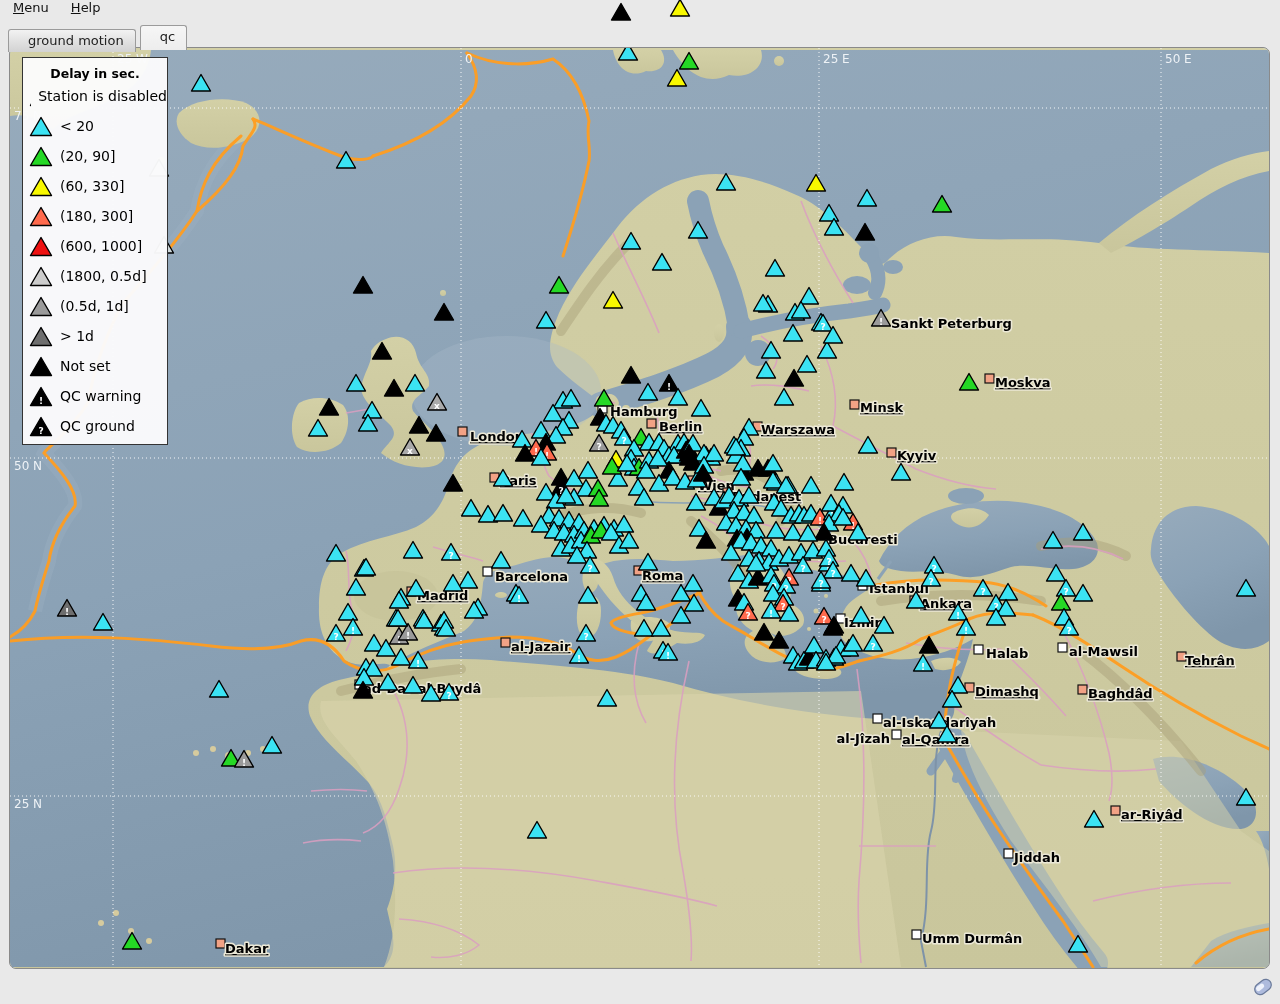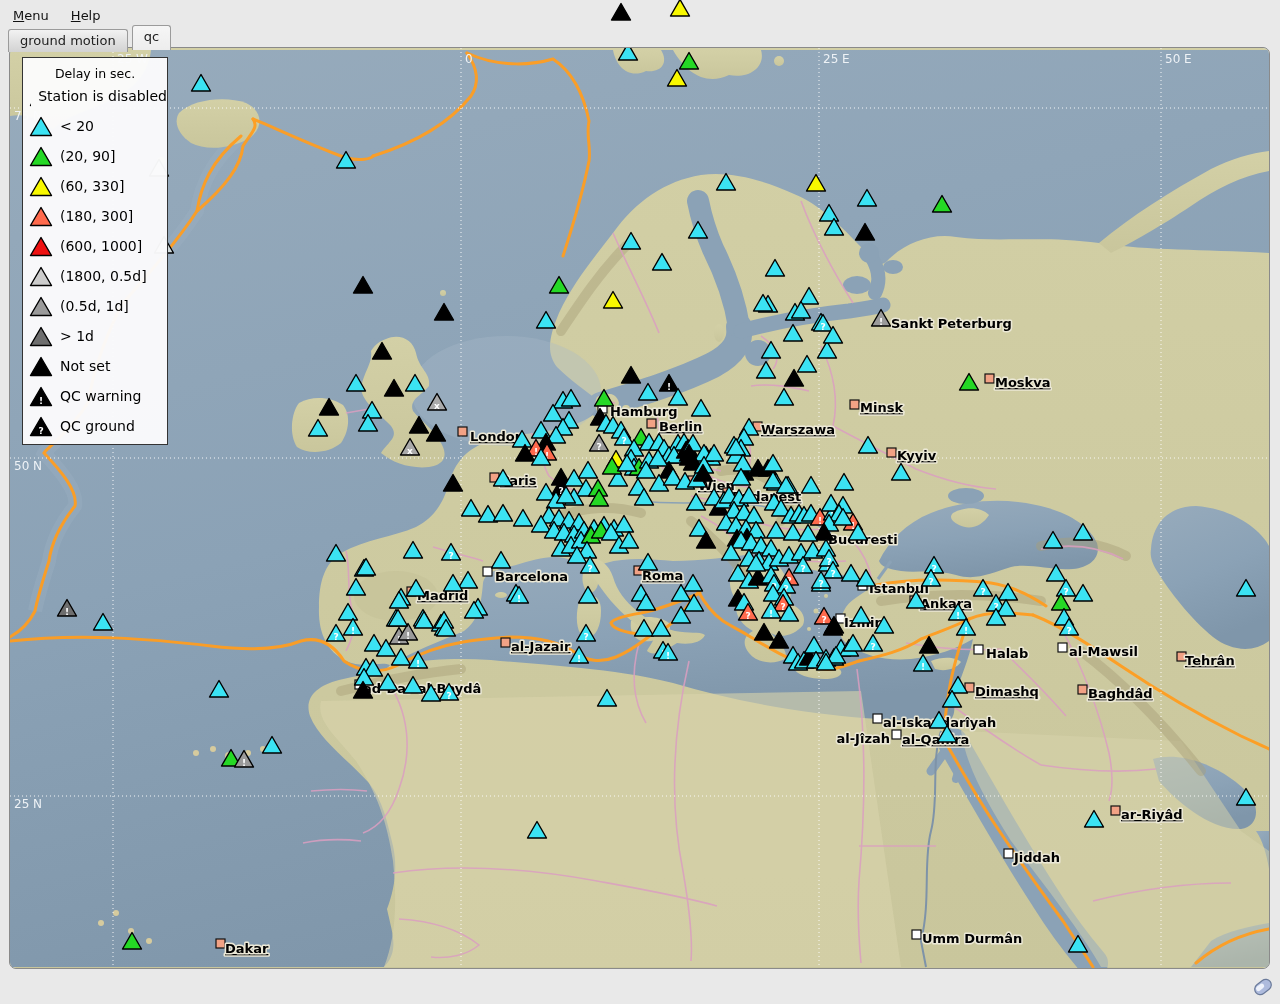--- a/index.html
+++ b/index.html
@@ -1,42 +1,42 @@
 <!DOCTYPE html>
 <html><head>
 <meta charset="utf-8">
 <style>
   html,body{margin:0;padding:0}
   body{width:1280px;height:1004px;position:relative;overflow:hidden;
        background:#e9e9e9;font-family:"DejaVu Sans",sans-serif;}
   
   .menubar{position:absolute;top:0;left:0;right:0;height:24px;background:#e9e9e9;
            font-size:13px;color:#111;padding-left:4px;z-index:2}
-  .menu-item{display:inline-block;padding:8px 9px;cursor:default}
+  .menu-item{display:inline-block;padding:0 9px;cursor:default}
   .accel{text-decoration:underline}
   
   .tabbar{position:absolute;top:25px;left:8px;z-index:3;height:22px}
-  .tab{display:inline-block;vertical-align:bottom;padding:3px 11px 4px 11px;
+  .tab{display:inline-block;vertical-align:bottom;padding:3px 11px 4px 19px;
        border:1px solid #9b9b9b;border-bottom:none;border-radius:3px 3px 0 0;
        background:linear-gradient(#f2f2f2,#d2d2d2);margin-right:-1px;font-size:13px;
        color:#222;position:relative;top:2px}
   .tab.active{background:linear-gradient(#f6f6f6,#ededed);top:0;padding-bottom:6px;z-index:2}
   
   .map{position:absolute;left:9px;top:47px;width:1259px;height:920px;
        border:1px solid #8a8a8a;border-radius:7px;overflow:hidden;background:#8ba2b6;
        box-shadow:inset 0 0 0 2px #fbfbfb;z-index:1}
   svg{display:block}
   .city{font:bold 13px "DejaVu Sans",sans-serif;fill:#000;paint-order:stroke;
         stroke:#ebe8d6;stroke-width:3px;stroke-linejoin:round}
   .gridlab{font:12px "DejaVu Sans",sans-serif;fill:#eef2f6}
   .mark{font:bold 9px "DejaVu Sans",sans-serif;fill:#fff;text-anchor:middle}
   
   .legend{position:absolute;left:22px;top:57px;width:146px;height:388px;z-index:4;
           background:rgba(251,251,252,0.97);border:1px solid #333;box-sizing:border-box}
-  .legend-title{text-align:center;font-weight:normal;font-size:12.5px;margin-top:8px;color:#000}
+  .legend-title{text-align:center;font-weight:bold;font-size:12.5px;margin-top:8px;color:#000}
   .legend-row{display:flex;align-items:center;height:30px;padding-left:6px;gap:7px}
   .legend-label{font-size:14px;color:#000;white-space:nowrap}
   
   .overlay{position:absolute;left:0;top:0;z-index:6;pointer-events:none}
 </style>
 </head>
 <body>
 
 <div class="menubar">
   <span class="menu-item"><span class="accel">M</span><span>enu</span></span>

